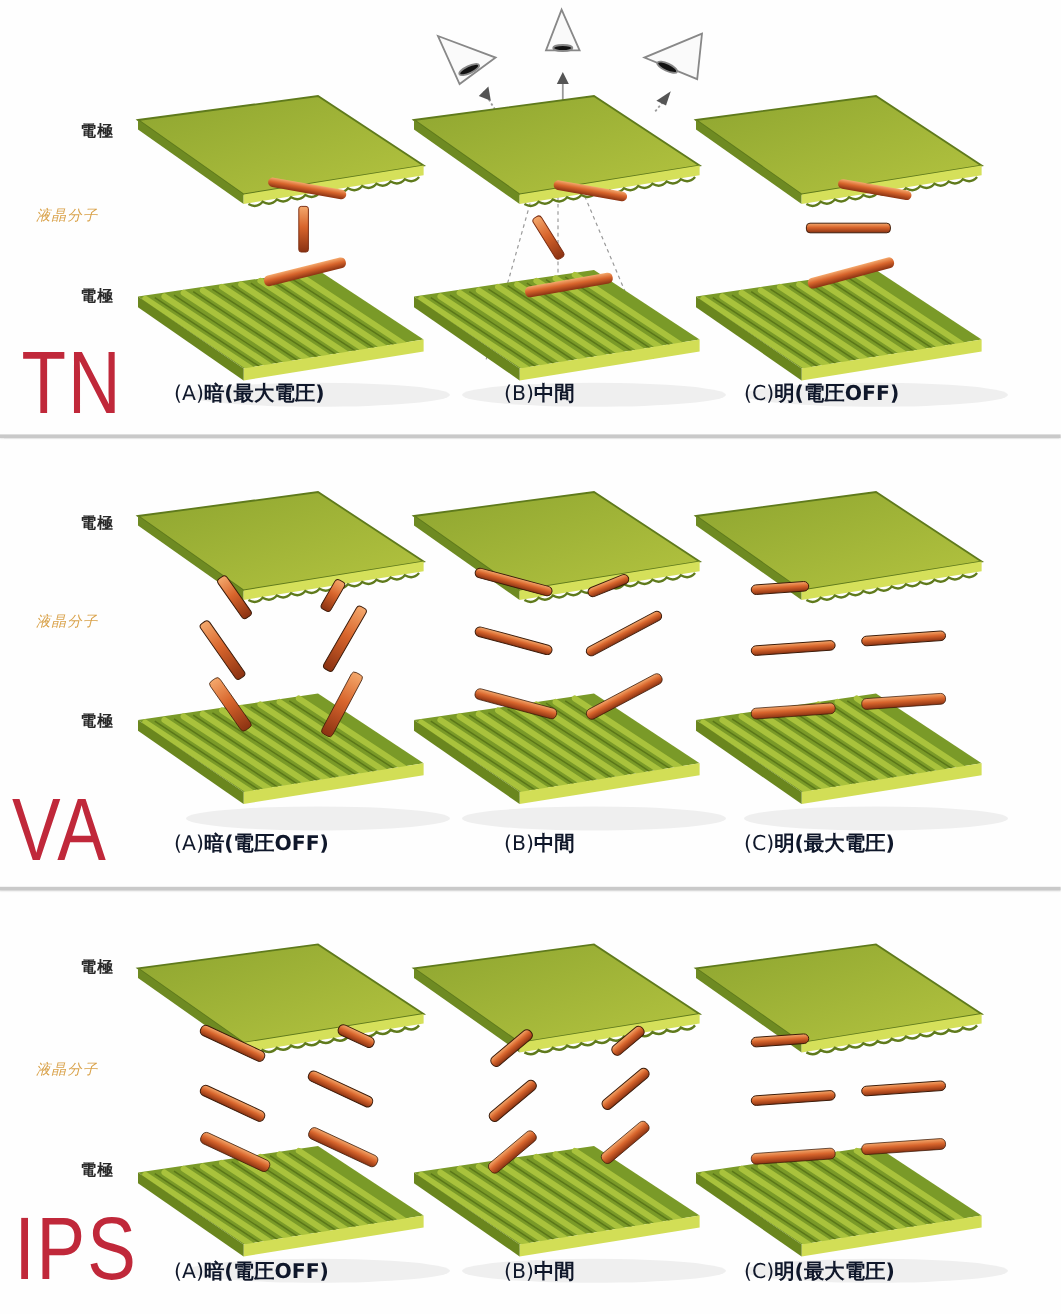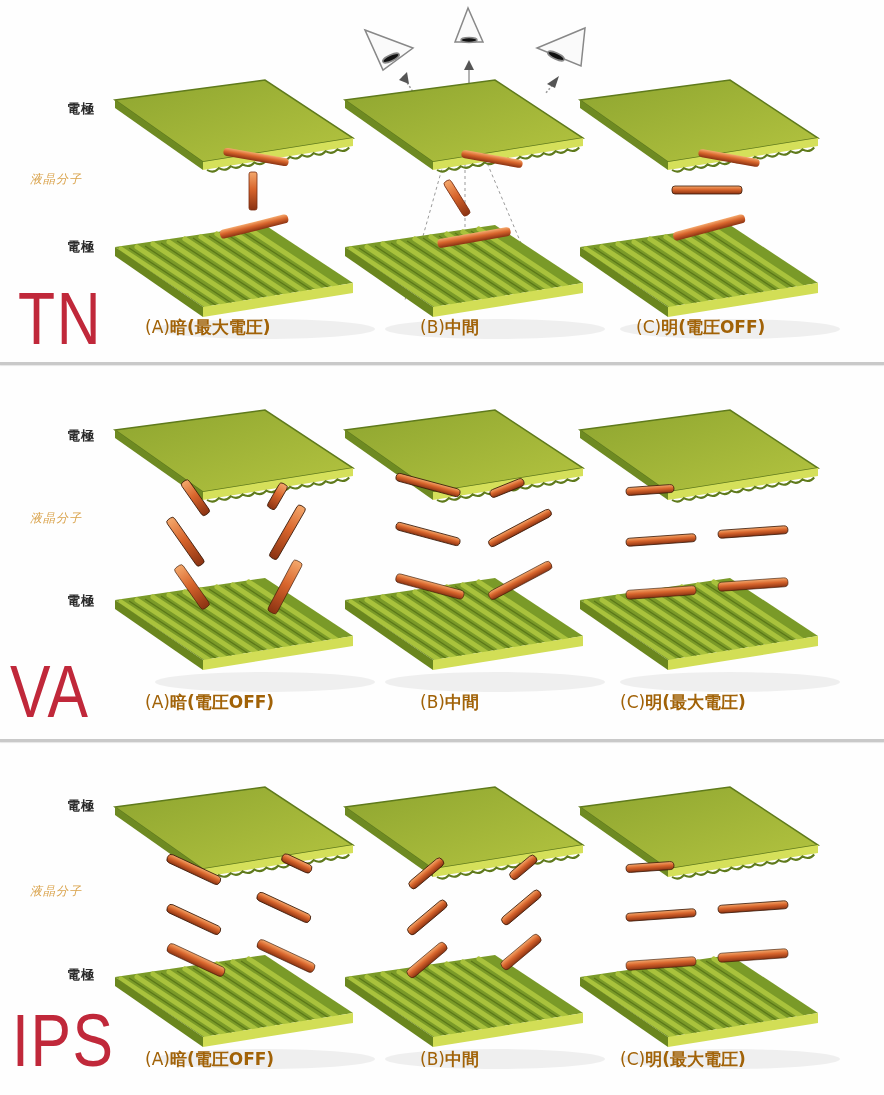--- a/index.html
+++ b/index.html
@@ -2,21 +2,21 @@
 <html><head>
 <meta charset="utf-8">
 <style>
   html,body{margin:0;padding:0;background:#fefefe;}
   body{width:884px;height:1095px;position:relative;overflow:hidden;font-family:"DejaVu Sans",sans-serif;}
   .section{position:absolute;left:0;width:884px;}
   .divider{position:absolute;left:0;width:884px;height:3px;background:#c9c9c9;box-shadow:0 1px 1px #e6e6e6;}
   .side-label{position:absolute;font-size:13px;font-weight:bold;color:#2a2a2a;letter-spacing:1px;}
   .side-label.lc{color:#d9a24a;font-weight:normal;font-size:12px;font-style:italic;}
   .tech{position:absolute;font-family:"Liberation Sans",sans-serif;font-weight:normal;color:#c0283a;font-size:74px;line-height:1;letter-spacing:2px;transform:scaleX(0.82);transform-origin:left top;}
-  .caption{position:absolute;font-size:17px;font-weight:bold;color:#a16207;white-space:nowrap;}
+  .caption{position:absolute;font-size:17px;font-weight:bold;color:#0f172a;white-space:nowrap;}
   .caption .par{font-weight:normal;}
   .cell{position:absolute;width:240px;height:230px;}
   .cell svg{position:absolute;left:0;top:0;overflow:visible;}
   .eyes{position:absolute;left:355px;top:0;width:240px;height:95px;}
 </style>
 </head>
 <body>
 
 <svg class="eyes" viewBox="0 0 240 95" width="240" height="95">
   <g stroke="#888" stroke-width="1.5" fill="none">
@@ -128,21 +128,21 @@
       <rect x="118" y="74" width="62" height="8" rx="4" fill="url(#gRod)" transform="rotate(10 149 78)"></rect>
       <rect x="92" y="106" width="70" height="8" rx="3" fill="url(#gRod)" stroke="#3a1a08" stroke-width="0.8"></rect>
       <use href="#botPlate" x="0" y="167"></use>
       <rect x="92" y="143" width="74" height="9" rx="4" fill="url(#gRod)" transform="rotate(-15 129 147)"></rect>
     </svg>
   </div>
 
   <span class="tech" style="left:18px;top:282px;">TN</span>
   <div class="caption" style="left:145px;top:316px;"><span class="par">(A)</span><span>暗(最大電圧)</span></div>
   <div class="caption" style="left:420px;top:316px;"><span class="par">(B)</span><span>中間</span></div>
-  <div class="caption" style="left:636px;top:316px;"><span class="par">(C)</span><span>明(電圧OFF)</span></div>
+  <div class="caption" style="left:620px;top:316px;"><span class="par">(C)</span><span>明(電圧OFF)</span></div>
 </div>
 <div class="divider" style="top:362px;"></div>
 
 <div class="section" style="top:365px;height:374px;">
   <span class="side-label" style="left:67px;top:62px;">電極</span>
   <span class="side-label lc" style="left:30px;top:145px;">液晶分子</span>
   <span class="side-label" style="left:67px;top:227px;">電極</span>
 
   <div class="cell" style="left:115px;top:45px;">
     <svg width="240" height="230">

